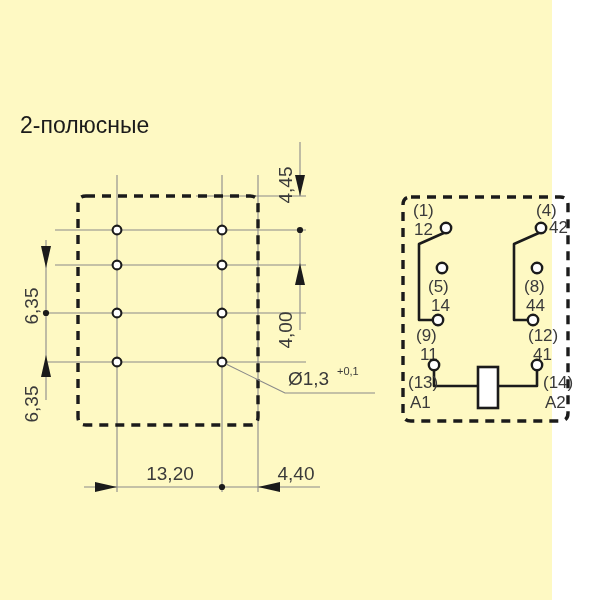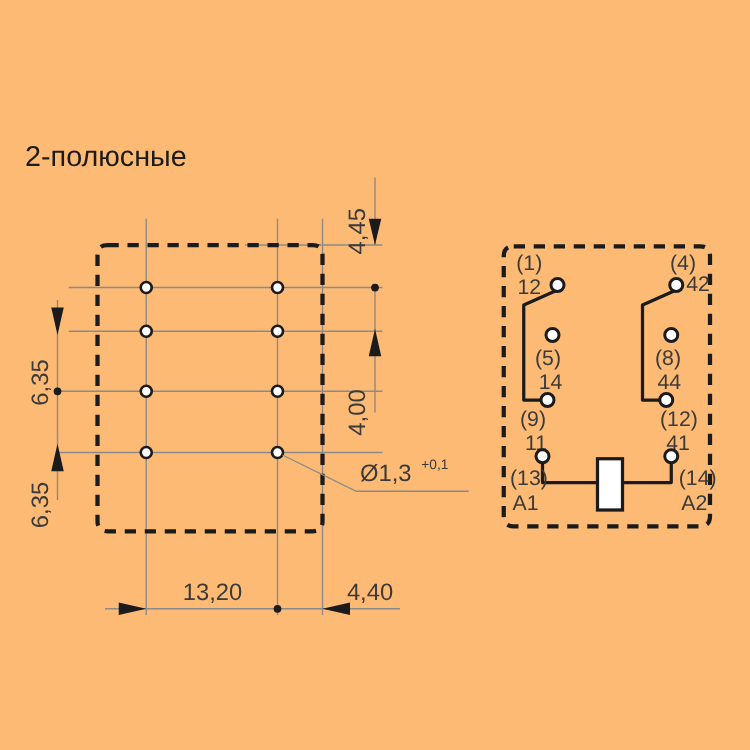--- a/index.html
+++ b/index.html
@@ -9,23 +9,23 @@
   }
   body {
     width: 600px;
     height: 600px;
     font-family: "Liberation Sans", sans-serif;
     position: relative;
     overflow: hidden;
   }
   #root {
     position: relative;
-    width: 600px;
+    width: 552px;
     height: 600px;
-    background: #fdba74;
+    background: #fef9c3;
   }
   #drawing {
     position: absolute;
     left: 0;
     top: 0;
   }
   .dim-text {
     font-family: "Liberation Sans", sans-serif;
     font-size: 19px;
     fill: #3a3a3a;

